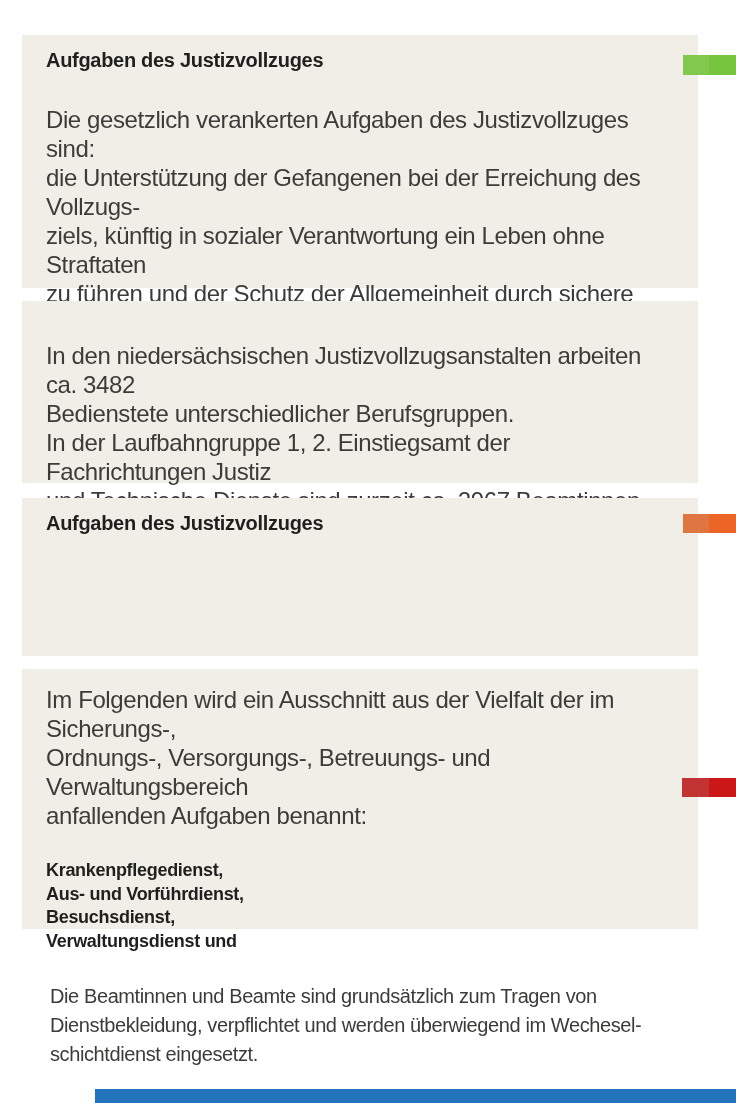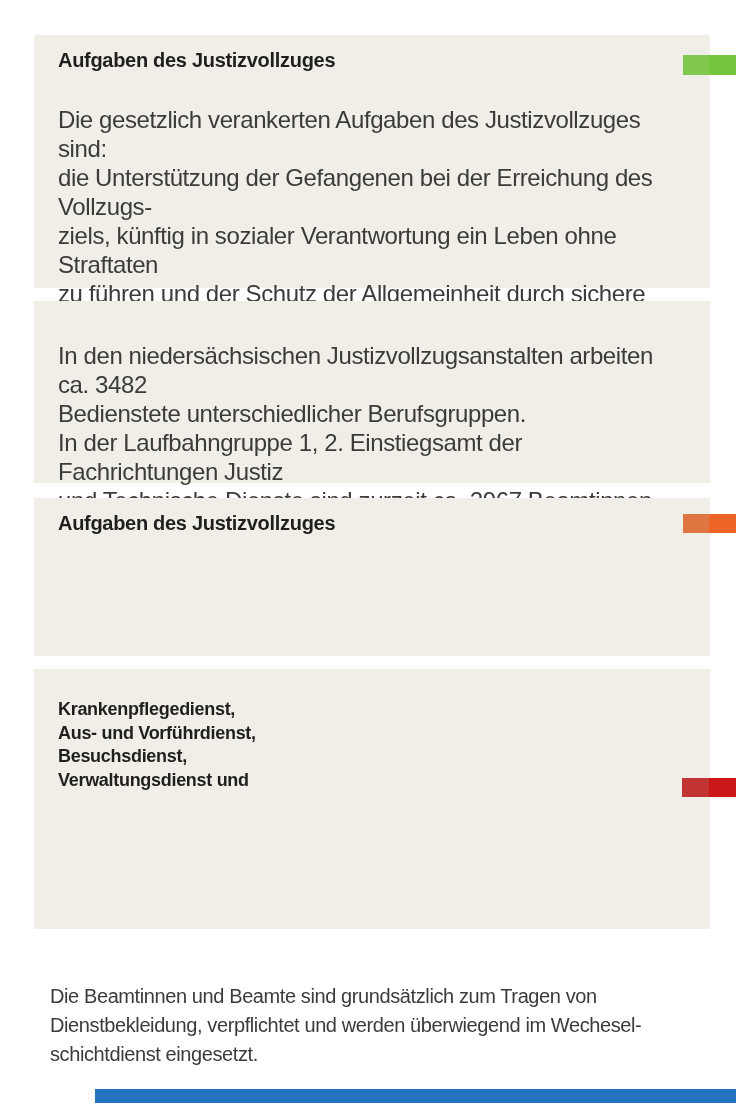--- a/index.html
+++ b/index.html
@@ -10,21 +10,21 @@
   body {
     width: 736px;
     height: 1104px;
     position: relative;
     overflow: hidden;
     font-family: "Liberation Sans", "DejaVu Sans", sans-serif;
     -webkit-font-smoothing: antialiased;
   }
   .panel {
     position: absolute;
-    left: 34px;
+    left: 22px;
     width: 676px;
     background: var(--panel-bg);
     box-sizing: border-box;
     padding: 0 22px 0 24px;
   }
   #panel1 { top: 35px;  height: 253px; }
   #panel2 { top: 301px; height: 182px; }
   #panel3 { top: 498px; height: 158px; }
   #panel4 { top: 669px; height: 260px; }
 
@@ -122,20 +122,23 @@
 In der Laufbahngruppe 1, 2. Einstiegsamt der Fachrichtungen Justiz
 und Technische Dienste sind zurzeit ca. 2967 Beamtinnen und
 Beamte beschäftigt. II.</p>
 </section>
 
 <section class="panel" id="panel3">
   <h2 class="panel-heading">Aufgaben des Justizvollzuges</h2>
 </section>
 
 <section class="panel" id="panel4">
+  <p class="body-text">Im Folgenden wird ein Ausschnitt aus der Vielfalt der im Sicherungs-,
+Ordnungs-, Versorgungs-, Betreuungs- und Verwaltungsbereich
+anfallenden Aufgaben benannt:</p>
   <div class="service-columns">
     <div class="service-col right">Krankenpflegedienst,
 Aus- und Vorführdienst,
 Besuchsdienst,
 Verwaltungsdienst und</div>
   </div>
 </section>
 
 <p class="footer-paragraph">Die Beamtinnen und Beamte sind grundsätzlich zum Tragen von
 Dienstbekleidung, verpflichtet und werden überwiegend im Wechesel-

